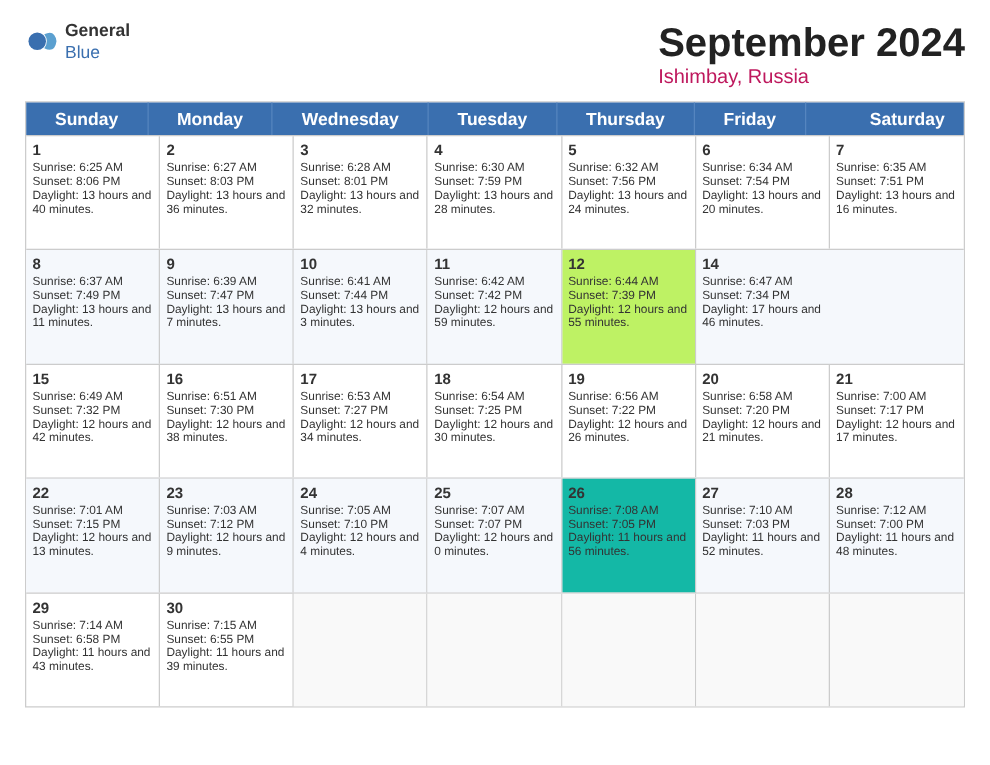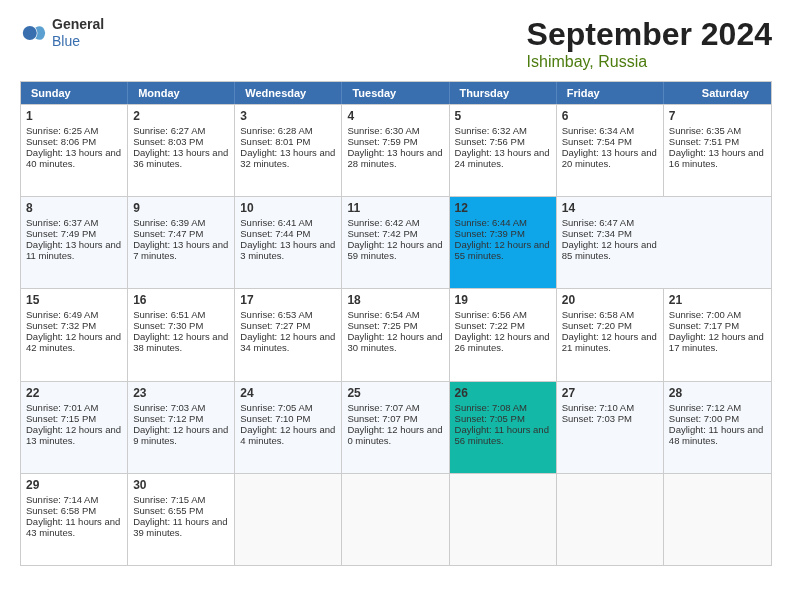--- a/index.html
+++ b/index.html
@@ -34,38 +34,38 @@
     }
     .title-block {
     }
     .month-title {
       font-size: 32px;
       font-weight: bold;
       color: #222;
     }
     .location {
       font-size: 16px;
-      color: #4d7c0f;
+      color: #be185d;
     }
     .calendar {
       flex: 1;
       display: flex;
       flex-direction: column;
       border: 1px solid #ccc;
     }
     .cal-header {
       display: grid;
       grid-template-columns: repeat(7, 1fr);
       background: #3a6faf;
     }
     .cal-header-cell {
       color: #fff;
       font-weight: bold;
-      font-size: 11px;
-      padding: 5px 10px;
+      font-size: 14px;
+      padding: 5px 23px;
       border-right: 1px solid #5585bf;
       text-align: left;
     }
     .cal-header-cell:last-child { border-right: none; margin-left: 28px; }
     .cal-body {
       display: flex;
       flex-direction: column;
       flex: 1;
     }
     .cal-row {
@@ -190,31 +190,31 @@
           <span>Sunrise: 6:41 AM</span><br>
           <span>Sunset: 7:44 PM</span><br>
           <span>Daylight: 13 hours and 3 minutes.</span>
         </div>
         <div class="cal-cell" style="background:#f5f8fc">
           <span class="day-num">11</span>
           <span>Sunrise: 6:42 AM</span><br>
           <span>Sunset: 7:42 PM</span><br>
           <span>Daylight: 12 hours and 59 minutes.</span>
         </div>
-        <div class="cal-cell" style="background:#0ea5e9">
+        <div class="cal-cell" style="background:#bef264">
           <span class="day-num">12</span>
           <span>Sunrise: 6:44 AM</span><br>
           <span>Sunset: 7:39 PM</span><br>
           <span>Daylight: 12 hours and 55 minutes.</span>
         </div>
         <div class="cal-cell" style="background:#f5f8fc">
           <span class="day-num">14</span>
           <span>Sunrise: 6:47 AM</span><br>
           <span>Sunset: 7:34 PM</span><br>
-          <span>Daylight: 12 hours and 85 minutes.</span>
+          <span>Daylight: 17 hours and 46 minutes.</span>
         </div>
       </div>
 
       <div class="cal-row">
         <div class="cal-cell">
           <span class="day-num">15</span>
           <span>Sunrise: 6:49 AM</span><br>
           <span>Sunset: 7:32 PM</span><br>
           <span>Daylight: 12 hours and 42 minutes.</span>
         </div>
@@ -284,20 +284,21 @@
         <div class="cal-cell" style="background:#14b8a6">
           <span class="day-num">26</span>
           <span>Sunrise: 7:08 AM</span><br>
           <span>Sunset: 7:05 PM</span><br>
           <span>Daylight: 11 hours and 56 minutes.</span>
         </div>
         <div class="cal-cell" style="background:#f5f8fc">
           <span class="day-num">27</span>
           <span>Sunrise: 7:10 AM</span><br>
           <span>Sunset: 7:03 PM</span><br>
+          <span>Daylight: 11 hours and 52 minutes.</span>
         </div>
         <div class="cal-cell" style="background:#f5f8fc">
           <span class="day-num">28</span>
           <span>Sunrise: 7:12 AM</span><br>
           <span>Sunset: 7:00 PM</span><br>
           <span>Daylight: 11 hours and 48 minutes.</span>
         </div>
       </div>
 
       <div class="cal-row">

